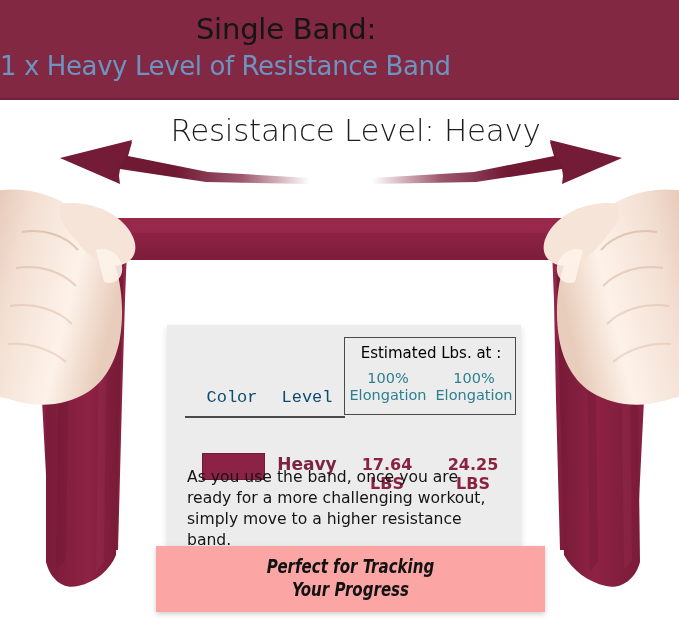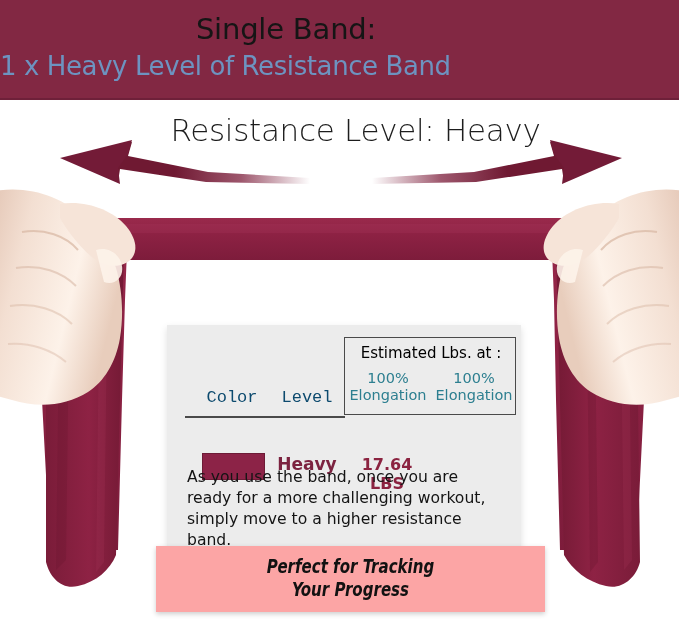--- a/index.html
+++ b/index.html
@@ -388,20 +388,21 @@
 
         <div id="head-color" class="left-head">Color</div>
         <div id="head-level" class="left-head">Level</div>
 
         <div id="header-rule"></div>
 
         <div id="data-row">
           <div id="color-swatch" style="background: rgb(140, 35, 71);"></div>
           <div id="cell-level">Heavy</div>
           <div id="cell-100" class="cell-lbs">17.64 LBS</div>
+          <div id="cell-200" class="cell-lbs">24.25 LBS</div>
         </div>
       </div>
 
       <div id="panel-note">As you use the band, once you are ready for a more challenging workout, simply move to a higher resistance band.</div>
     </div>
 
   </div>
 
   <div id="footer-banner">
     <div id="footer-text">

